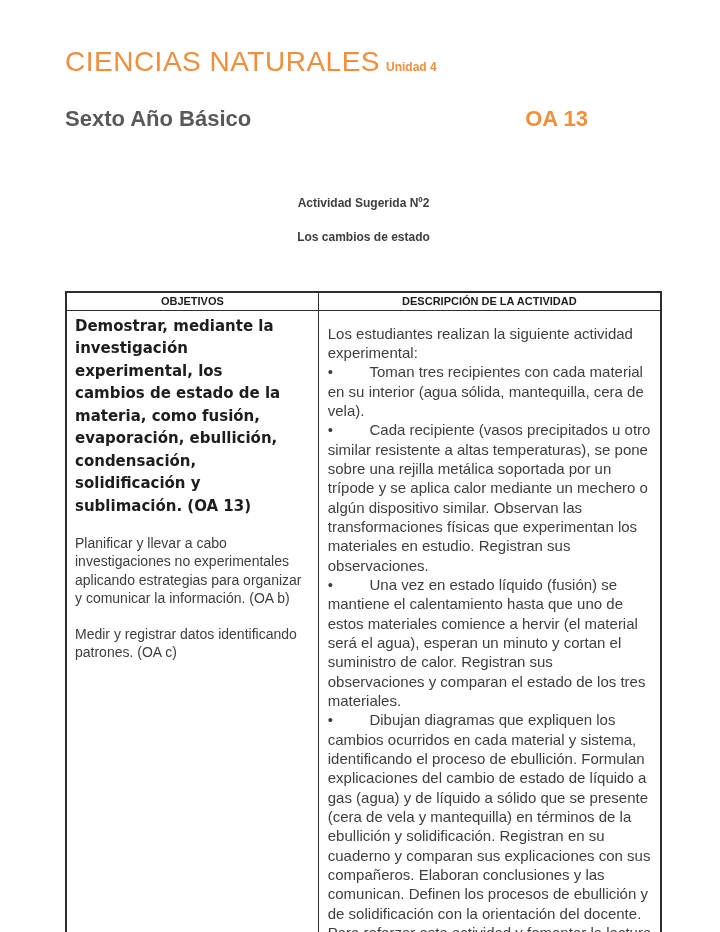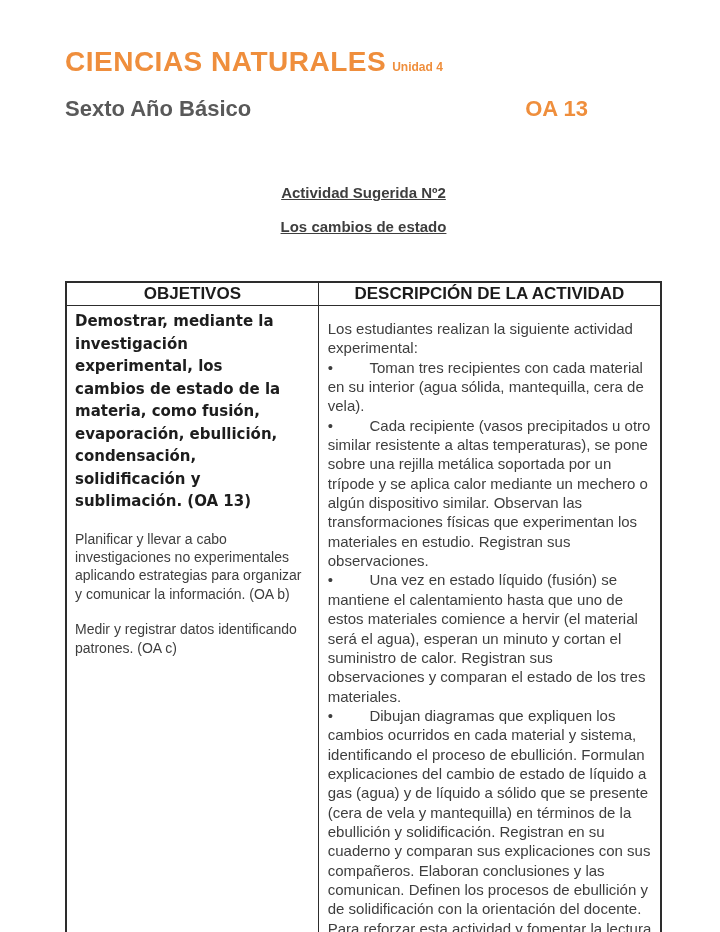--- a/index.html
+++ b/index.html
@@ -16,71 +16,70 @@
     width: 720px;
     height: 932px;
     background: #ffffff;
     font-family: "Liberation Sans", sans-serif;
     padding: 45px 58px 0 65px;
     overflow: hidden;
   }
   .title-line { line-height: 33px; white-space: nowrap; }
   .course-title {
     font-size: 28px;
-    font-weight: bold;
+    font-weight: normal;
     color: var(--accent-orange, #EF8E3C);
     letter-spacing: 0.5px;
   }
   .unit-label {
     font-size: 12px;
     font-weight: bold;
     color: var(--accent-orange, #EF8E3C);
     margin-left: 6px;
   }
   .sub-line {
-    margin-top: 12px;
+    margin-top: 22px;
     display: flex;
     align-items: baseline;
     justify-content: space-between;
   }
   .grade-label {
     font-size: 22px;
     font-weight: bold;
     color: var(--heading-gray, #595959);
   }
   .oa-label {
     font-size: 22px;
     font-weight: bold;
     color: var(--accent-orange, #EF8E3C);
     margin-right: 74px;
   }
   .activity-heading { margin-top: 62px; text-align: center; }
   .activity-title, .activity-subtitle {
-    font-size: 15px;
+    font-size: 12px;
     font-weight: bold;
     color: var(--body-text, #3E3E3E);
     line-height: 18px;
-    text-decoration: underline;
   }
   .activity-subtitle { margin-top: 16px; }
 
   table.activity-table {
     margin-top: 45px;
     width: 100%;
     border-collapse: collapse;
     border: 2px solid var(--border-color, #2D2D2D);
     table-layout: fixed;
   }
   table.activity-table th, table.activity-table td {
     border: 1.5px solid var(--border-color, #2D2D2D);
   }
   th.col-header {
     height: 18px;
     padding: 1px 19px;
-    font-size: 17px;
+    font-size: 11px;
     font-weight: bold;
     color: #1C1C1C;
     text-align: center;
     vertical-align: middle;
   }
   th.col-objectives { width: 42.4%; }
   td { vertical-align: top; }
   .objectives-cell { padding: 4px 8px 0 8px; }
   .objective-main {
     margin: 0 16px 17px 0;

